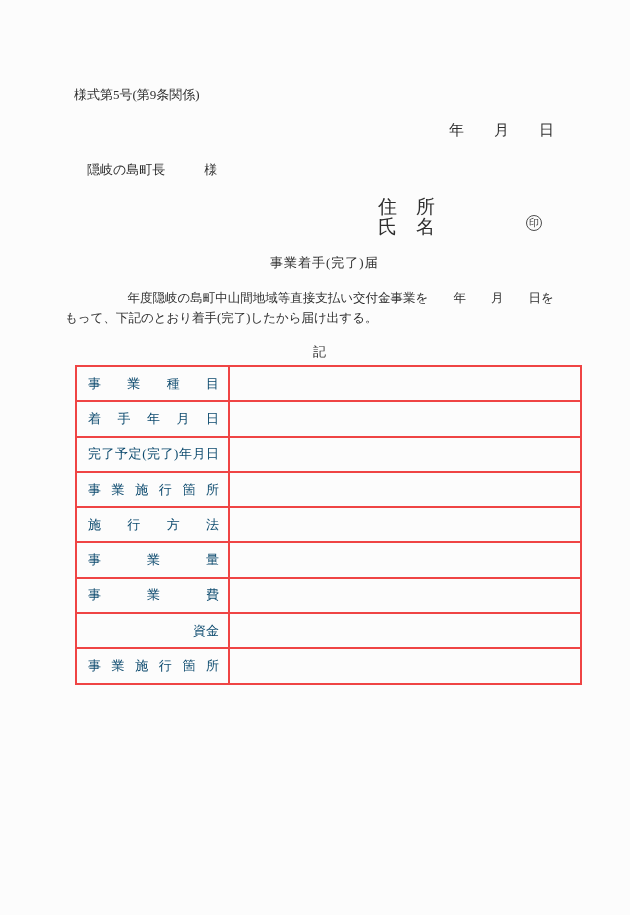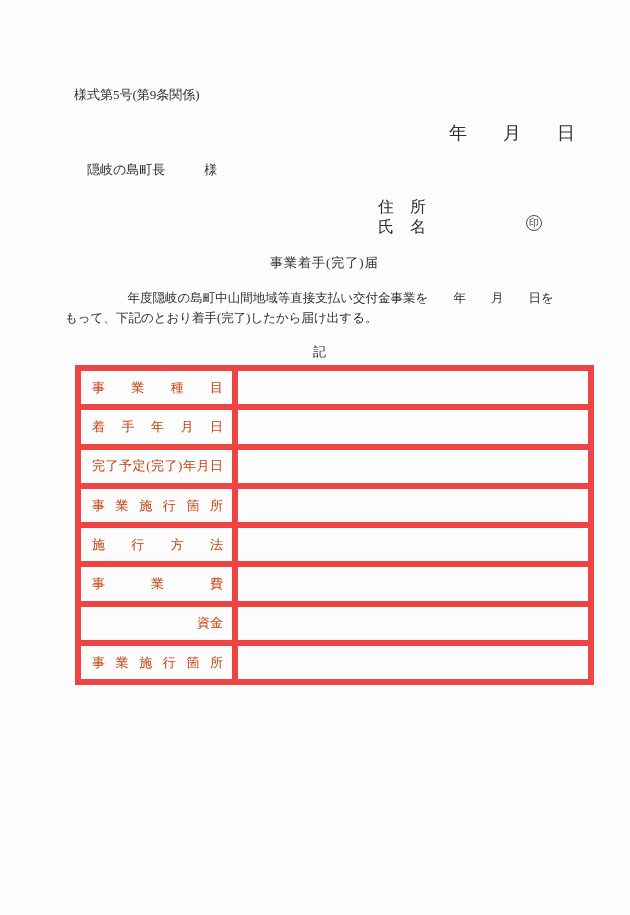--- a/index.html
+++ b/index.html
@@ -12,23 +12,23 @@
     width: 630px;
     height: 886px;
     background: #fcfcfc;
     font-family: "Liberation Serif", "DejaVu Serif", serif;
     color: #2e2e2e;
     overflow: hidden;
   }
   .abs { position: absolute; white-space: nowrap; }
 
   .form-number   { left: 74px;  top: 86px;  font-size: 13px; }
-  .date-line     { left: 449px; top: 121px; font-size: 18px; }
+  .date-line     { left: 449px; top: 121px; font-size: 15px; }
   .addressee     { left: 87px;  top: 161px; font-size: 13px; }
-  .sender-block  { left: 378px; top: 197px; font-size: 16px; line-height: 20px; }
+  .sender-block  { left: 378px; top: 197px; font-size: 19px; line-height: 20px; }
   .seal {
     left: 526px; top: 215px;
     width: 16px; height: 16px;
     border: 1px solid #4d4d4d;
     border-radius: 50%;
     display: flex; align-items: center; justify-content: center;
     font-size: 10px; color: #3a3a3a;
     box-sizing: border-box;
   }
   .doc-title     { left: 270px; top: 254px; font-size: 13px; letter-spacing: 1px; }
@@ -37,24 +37,24 @@
   .note-heading  { left: 313px; top: 343px; font-size: 13px; }
 
   table.ftable {
     position: absolute;
     left: 75px; top: 365px;
     width: 481px;
     border-collapse: collapse;
     table-layout: fixed;
   }
   .ftable td {
-    border: 6px solid #ef4444;
+    border: 2px solid #ef4444;
     height: 33.3px;
     font-size: 13px;
-    color: #c2410c;
+    color: #0c4a6e;
     padding: 0;
     vertical-align: middle;
   }
   .ftable td.lbl {
     width: 131px;
     padding: 0 9px 0 11px;
     text-align: justify;
     text-align-last: justify;
     text-justify: inter-character;
   }
@@ -105,20 +105,24 @@
       </tr>
       <tr>
         <td class="lbl">事業施行箇所</td>
         <td class="val"></td>
       </tr>
       <tr>
         <td class="lbl">施行方法</td>
         <td class="val"></td>
       </tr>
       <tr>
+        <td class="lbl">事業量</td>
+        <td class="val"></td>
+      </tr>
+      <tr>
         <td class="lbl">事業費</td>
         <td class="val"></td>
       </tr>
       <tr>
         <td class="lbl right">資金</td>
         <td class="val"></td>
       </tr>
       <tr>
         <td class="lbl">事業施行箇所</td>
         <td class="val"></td>

